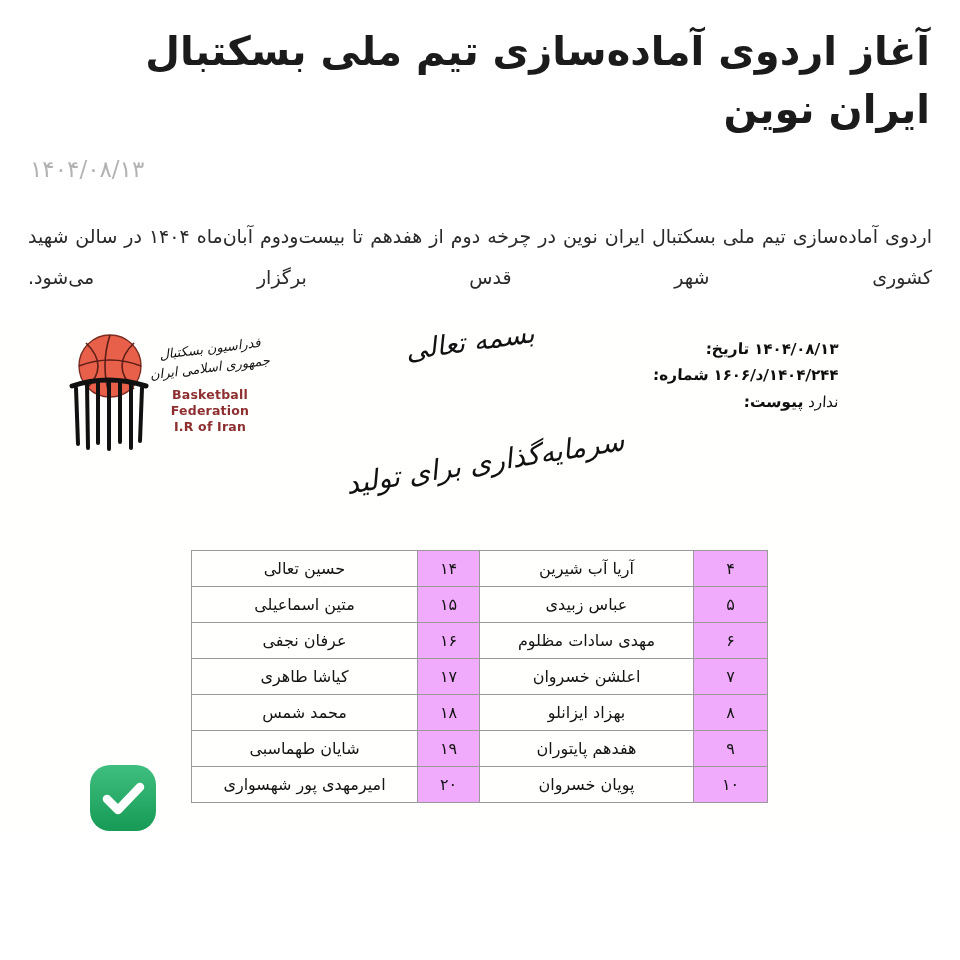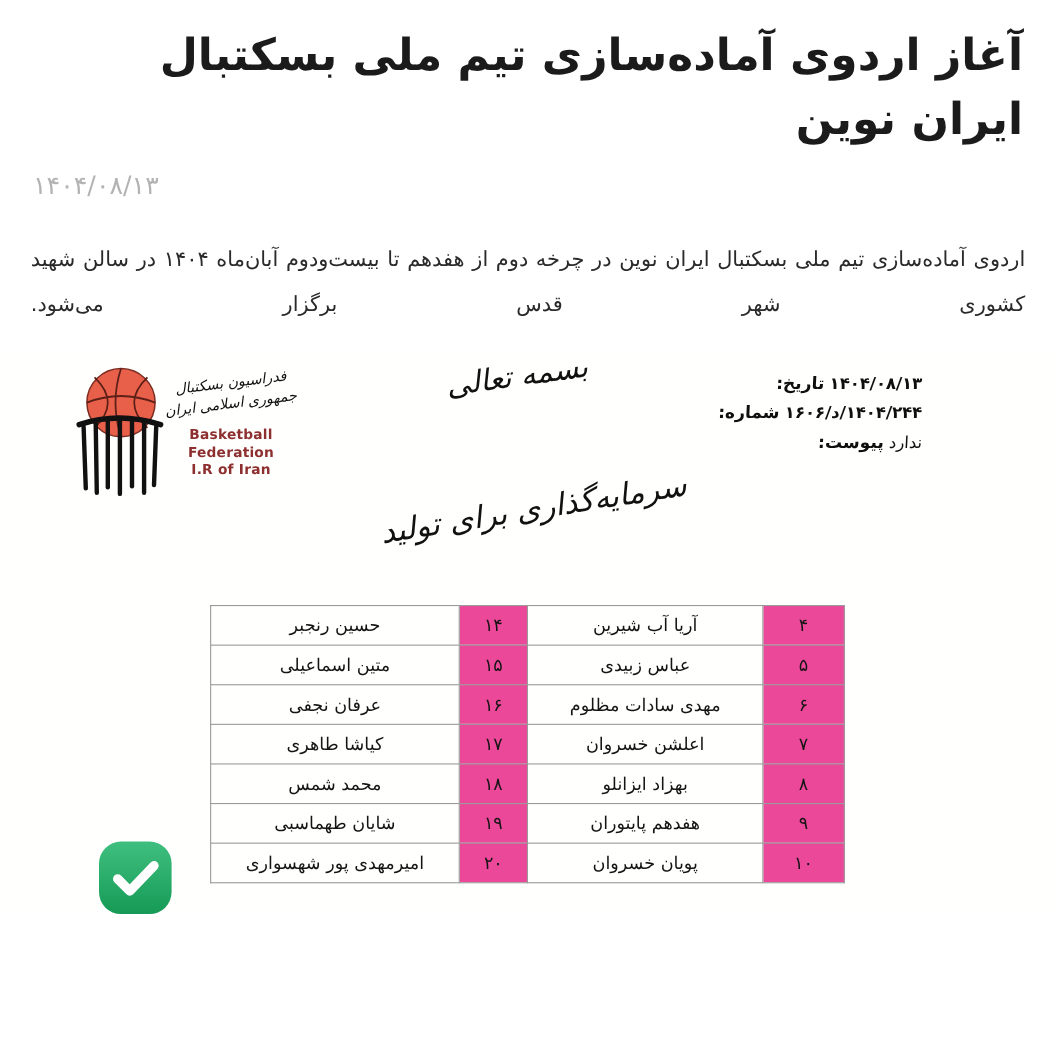--- a/index.html
+++ b/index.html
@@ -196,21 +196,21 @@
     height: 36px;
     font-size: 16px;
     color: #141414;
     text-align: center;
     vertical-align: middle;
     padding: 0 6px;
     box-sizing: border-box;
     font-weight: 500;
   }
   td.num {
-    background: #ec4899;
+    background: #f0abfc;
     font-weight: bold;
     font-size: 16px;
   }
   .col-num-a { width: 62px; }
   .col-name-a { width: 226px; }
   .col-num-b { width: 74px; }
   .col-name-b { width: 214px; }
 
   
   .check-badge {
@@ -294,21 +294,21 @@
           <col class="col-num-b">
             <col class="col-name-b">
             <col class="col-num-a">
             <col class="col-name-a">
         </colgroup>
         <tbody>
           <tr>
             <td class="num">۴</td>
             <td>آریا آب شیرین</td>
             <td class="num">۱۴</td>
-            <td>حسین رنجبر</td>
+            <td>حسین تعالی</td>
           </tr>
           <tr>
             <td class="num">۵</td>
             <td>عباس زبیدی</td>
             <td class="num">۱۵</td>
             <td>متین اسماعیلی</td>
           </tr>
           <tr>
             <td class="num">۶</td>
             <td>مهدی سادات مظلوم</td>

